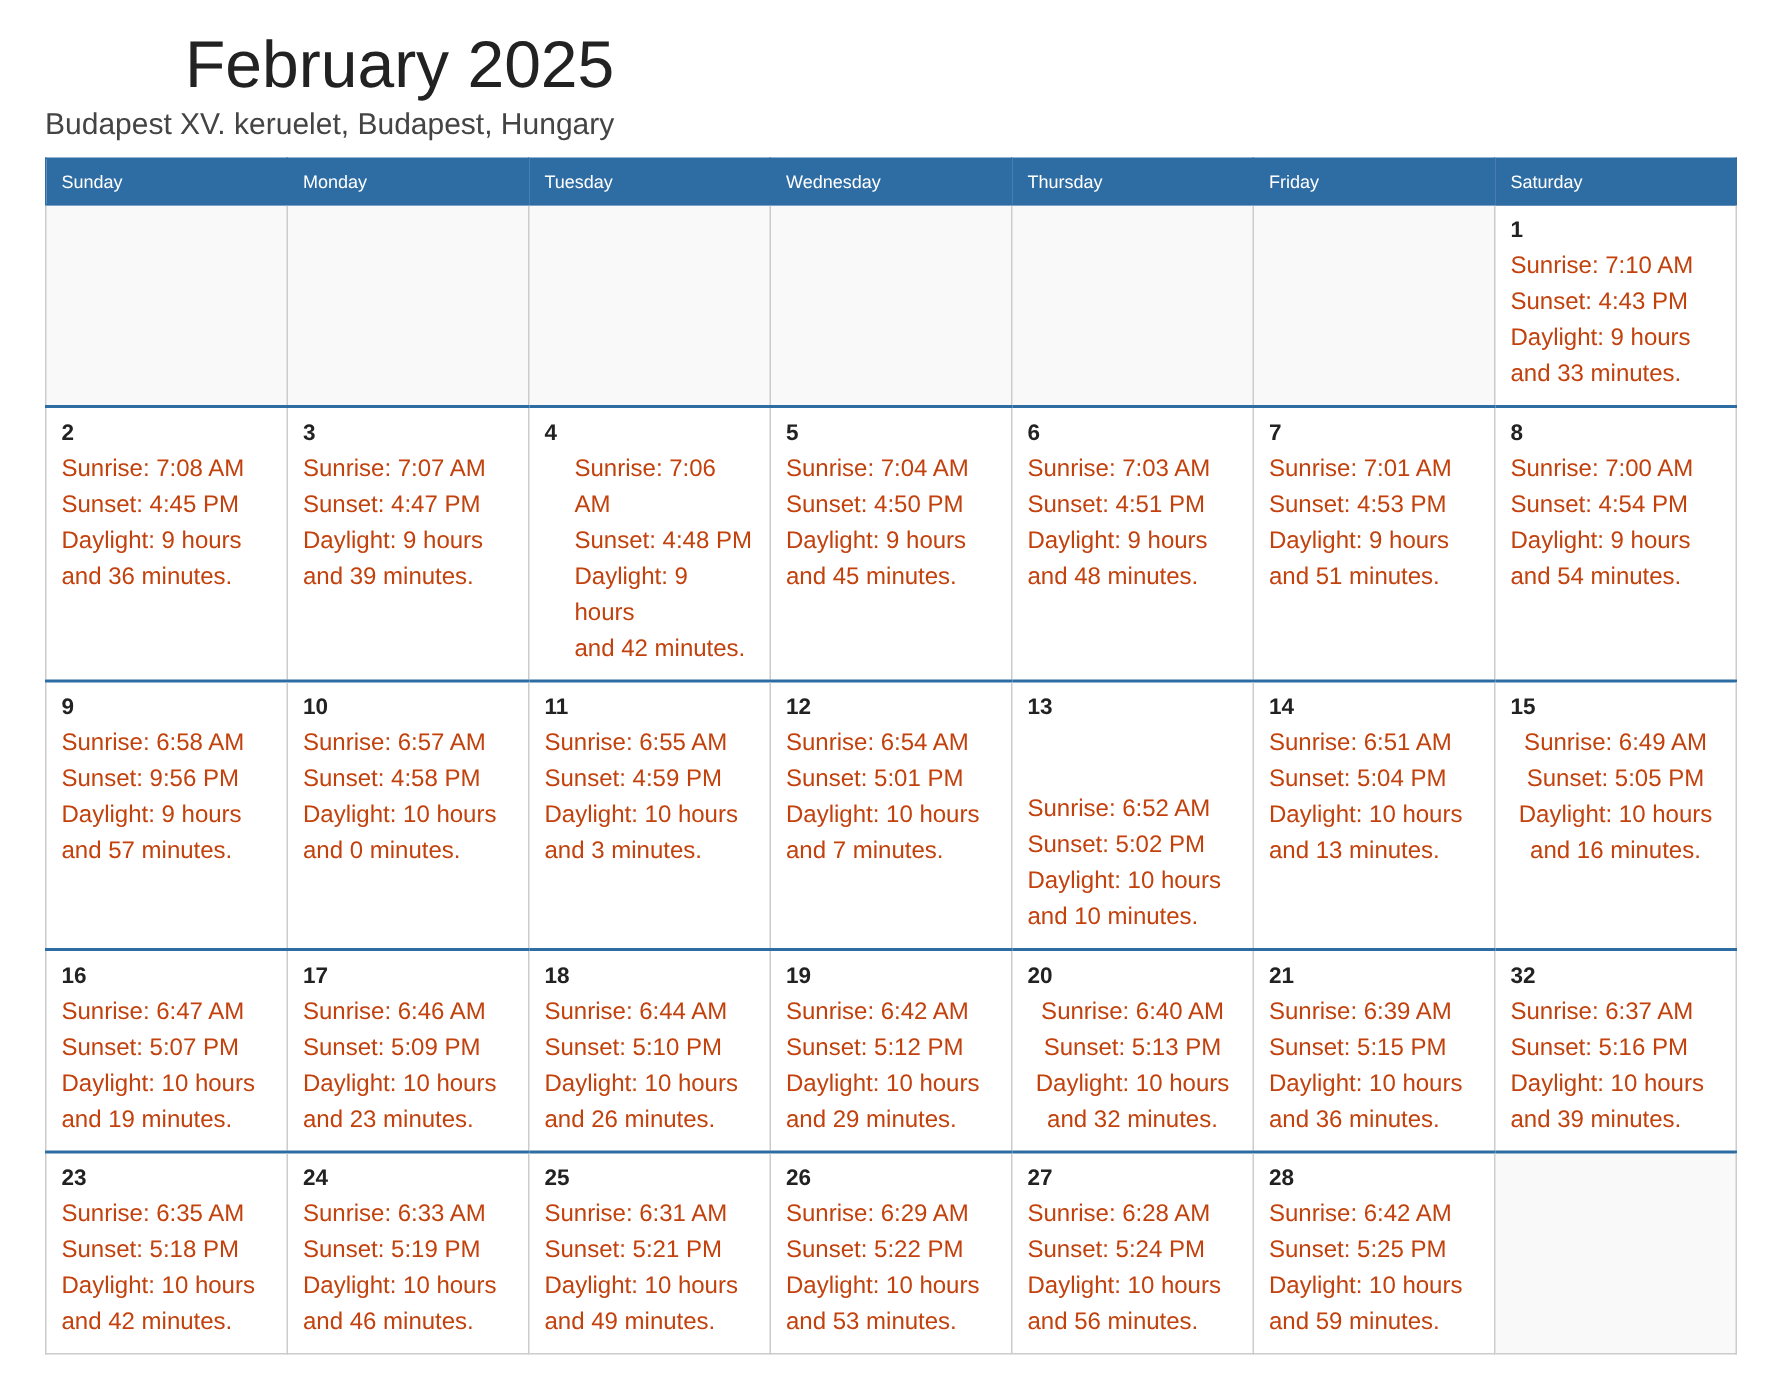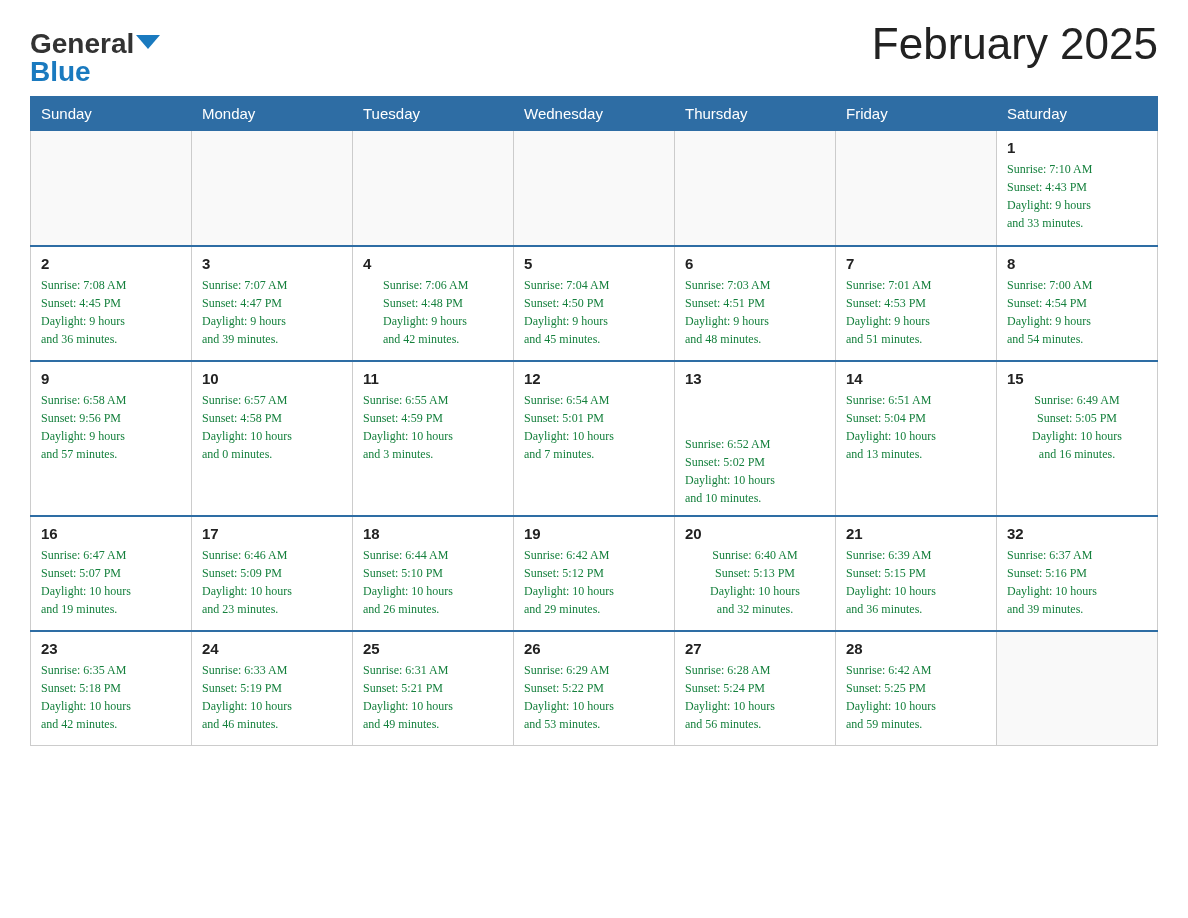--- a/index.html
+++ b/index.html
@@ -63,21 +63,21 @@
     .calendar {
       width: 100%;
       border-collapse: collapse;
       margin-top: 10px;
     }
     .calendar th {
       background-color: #2e6da4;
       color: white;
       padding: 8px 10px;
       text-align: left;
-      font-size: 15px;
+      font-size: 12px;
       font-weight: normal;
       border: 1px solid #2e6da4;
     }
     .calendar td {
       vertical-align: top;
       padding: 8px 10px;
       border: 1px solid #ccc;
       width: calc(100% / 7);
       font-size: 13px;
       color: #333;
@@ -86,45 +86,38 @@
     .calendar tr:first-child td {
       border-top: none;
     }
     .day-number {
       font-size: 15px;
       font-weight: bold;
       color: #222;
       margin-bottom: 4px;
     }
     .day-info {
-      font-size: 12px;
-      color: #15803d;
+      font-size: 16px;
+      color: #c2410c;
       line-height: 1.5;
-      font-family: Liberation Serif, serif;
     }
     .empty-cell {
       background: #f9f9f9;
     }
     .row-border td {
       border-top: 2px solid #2e6da4;
     }
   </style>
 </head>
 <body>
 
 <div class="header">
-  <div class="logo">
-    <div style="display:flex; align-items:center;">
-      <span class="logo-general">General</span>
-      <span class="logo-triangle"></span>
-    </div>
-    <span class="logo-blue">Blue</span>
-  </div>
   <div class="title-block">
     <div class="month-title">February 2025</div>
+    <div class="location">Budapest XV. keruelet, Budapest, Hungary</div>
   </div>
 </div>
 
 <table class="calendar">
   <thead>
     <tr>
     <th>Sunday</th>
         <th>Monday</th>
         <th>Tuesday</th>
         <th>Wednesday</th>

